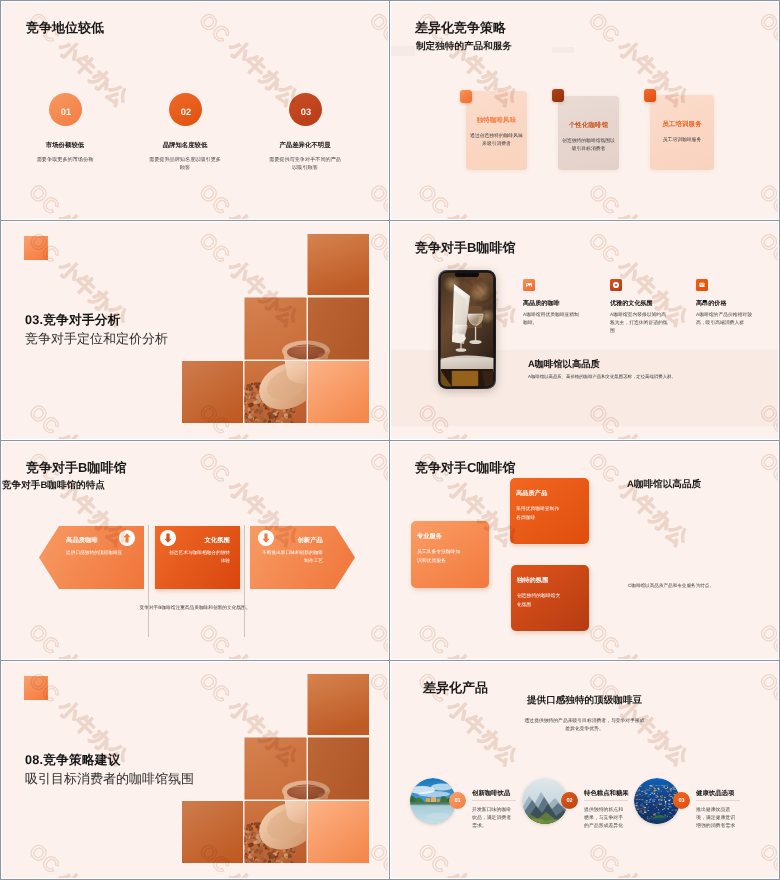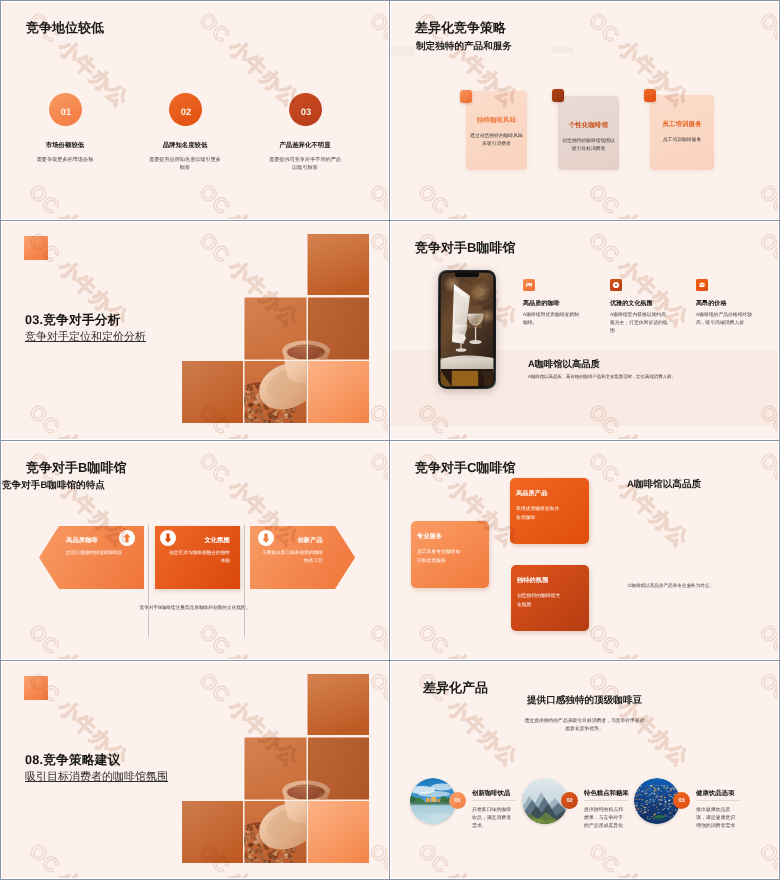--- a/index.html
+++ b/index.html
@@ -50,21 +50,21 @@
   }
   .col1 .circ span{position:relative;left:1px;top:1.5px;}
   .col1 .ih{margin-top:15px;font-size:6.4px;font-weight:bold;color:#151515;letter-spacing:0;white-space:nowrap;}
   .col1 .ib{margin-top:7px;font-size:5.15px;color:#4a4a4a;line-height:1.55;}
 
 
   
   .sq-accent{position:absolute;width:24px;height:24px;
     background:linear-gradient(150deg,#f9a26f,#f4793c);z-index:2;}
   .cover-title{position:absolute;font-size:12.7px;font-weight:bold;color:#141414;white-space:nowrap;letter-spacing:.2px;}
-  .cover-sub{position:absolute;font-size:11px;color:#2e2e2e;white-space:nowrap;text-decoration:underline;}
+  .cover-sub{position:absolute;font-size:13px;color:#2e2e2e;white-space:nowrap;}
   .mosaic-host{position:absolute;z-index:2;width:187px;height:189px;}
   .mosaic-host svg{display:block;}
 
 
   
   .band4{position:absolute;left:0;top:128px;width:100%;height:76px;background:#f9eae4;z-index:1;}
   .phone{position:absolute;left:47px;top:48px;width:58px;height:119px;z-index:3;
          filter:drop-shadow(0 2px 4px rgba(80,50,35,.3));}
   .phone svg{display:block;}
   .f4{position:absolute;top:57px;width:68px;z-index:3;}

